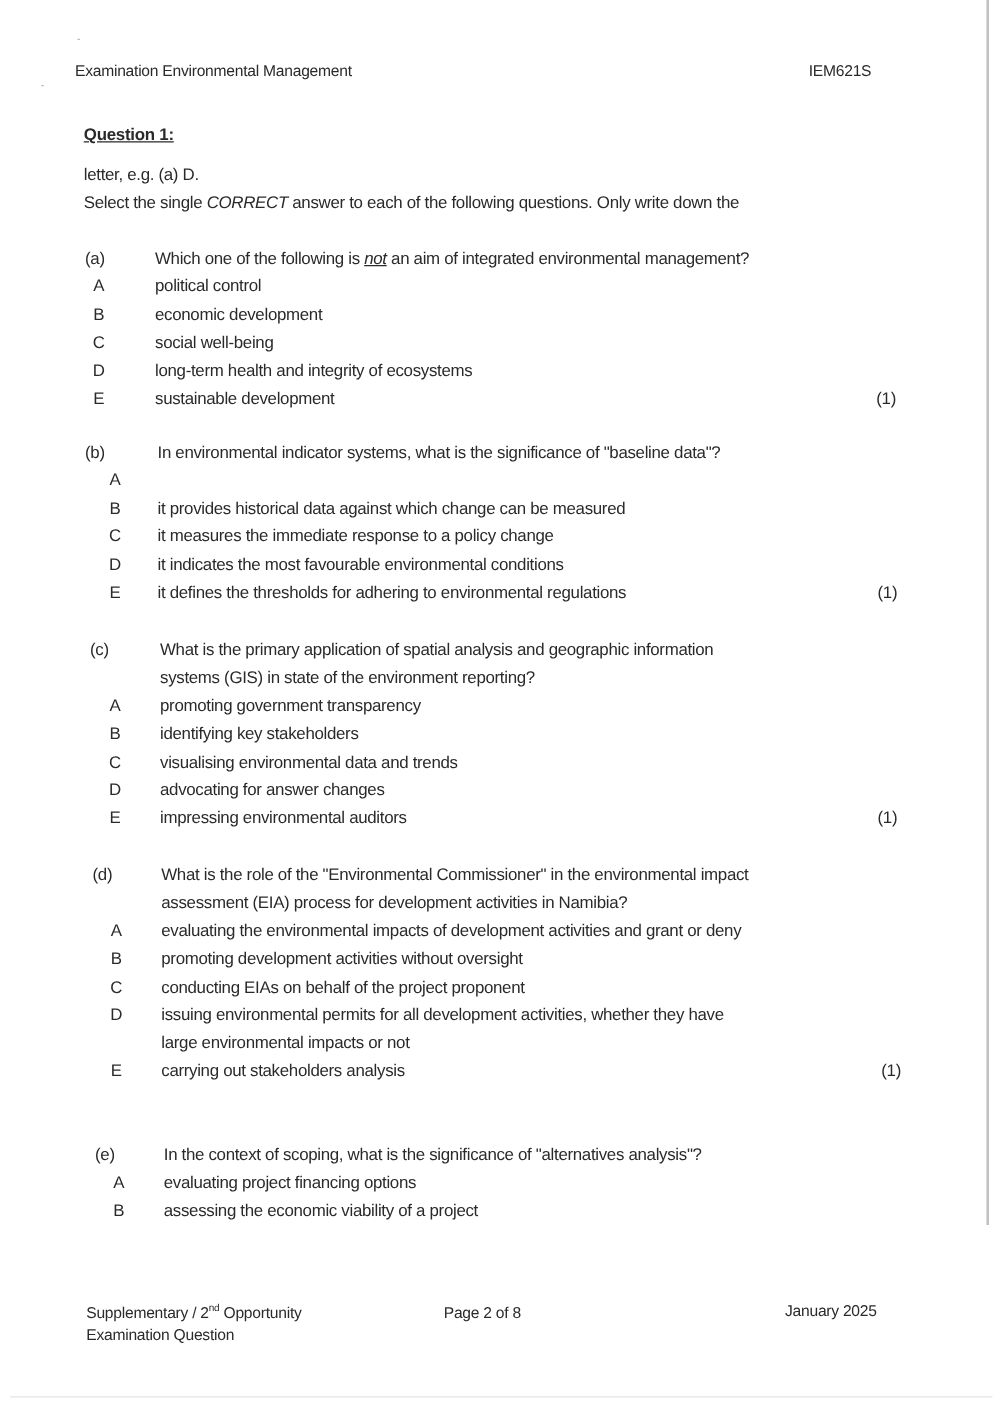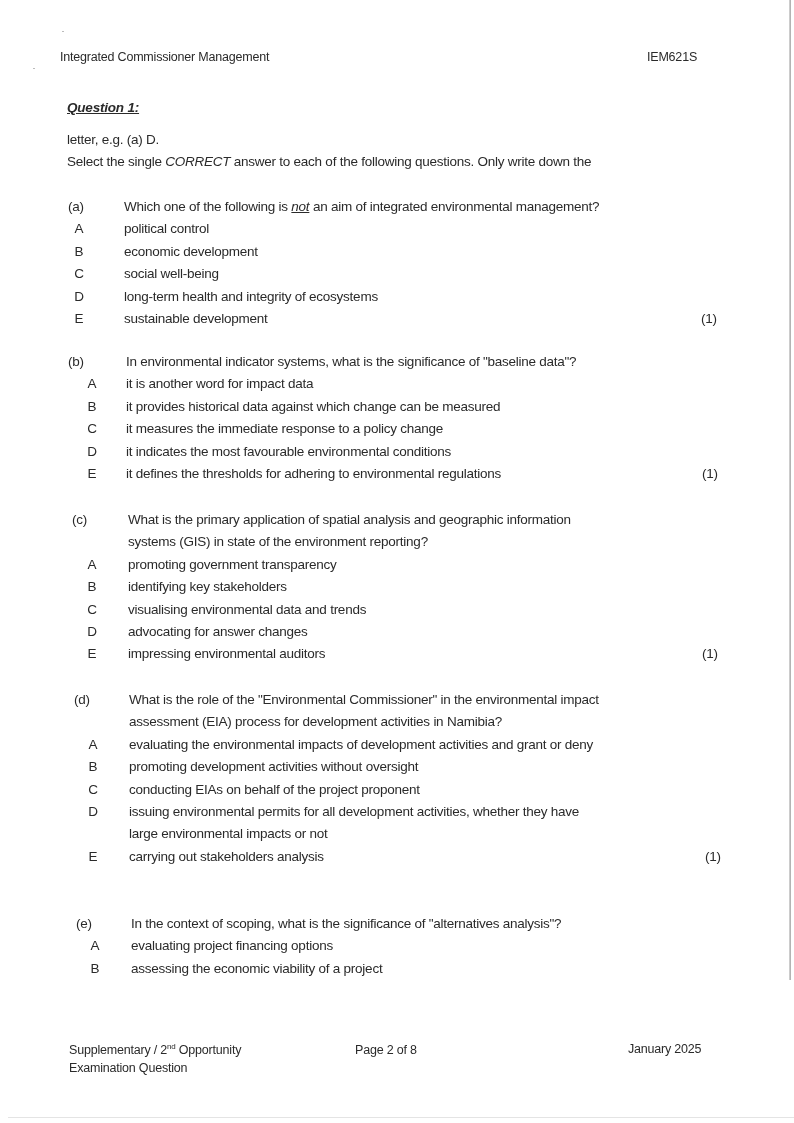--- a/index.html
+++ b/index.html
@@ -17,21 +17,21 @@
     position: absolute; left: 8px; top: 1117px; width: 786px; height: 1px;
     background: #e4e4e4;
   }
   .speck { position: absolute; width: 2px; height: 1px; background: #bbb; }
 
   .header-left { position: absolute; left: 60px; top: 50px; font-size: 12.5px; letter-spacing: -0.2px; }
   .header-right { position: absolute; left: 647px; top: 50px; font-size: 12.5px; letter-spacing: -0.2px; }
 
   .q-title {
     position: absolute; left: 67px; top: 100px; font-size: 13.5px; font-weight: bold;
-    text-decoration: underline; letter-spacing: -0.2px; font-style: italic;
+    text-decoration: underline; letter-spacing: -0.2px;
   }
   .instructions {
     position: absolute; left: 67px; top: 129px; width: 600px;
     font-size: 13.5px; line-height: 22px; letter-spacing: -0.25px;
   }
   .instructions i { font-style: italic; }
 
   .question { position: absolute; left: 0; width: 794px; font-size: 13.5px; letter-spacing: -0.25px; }
   .row { position: relative; height: 22.4px; line-height: 22.4px; white-space: nowrap; }
   .qlabel { position: absolute; }
@@ -44,21 +44,21 @@
   .footer sup { font-size: 8px; vertical-align: 5px; line-height: 0; }
 </style>
 </head>
 <body>
 
 <div class="page-edge-right"></div>
 <div class="page-edge-bottom"></div>
 <div class="speck" style="left:62px;top:31px;"></div>
 <div class="speck" style="left:33px;top:68px;"></div>
 
-<div class="header-left">Integrated Commissioner Management</div>
+<div class="header-left">Examination Environmental Management</div>
 <div class="header-right">IEM621S</div>
 
 <div class="q-title">Question 1:</div>
 
 <div class="instructions">
   <div>letter, e.g. (a) D.</div>
   <div><span>Select the single </span><i>CORRECT</i><span> answer to each of the following questions. Only write down the</span></div>
 </div>
 
 <div class="question" style="top:196px;">
@@ -89,21 +89,20 @@
     </div>
 </div>
 
 <div class="question" style="top:351px;">
   <div class="row">
     <span class="qlabel" style="left:68px;">(b)</span>
     <span class="text" style="left:126px;">In environmental indicator systems, what is the significance of "baseline data"?</span>
   </div>
   <div class="row">
       <span class="letter" style="left:86px;">A</span>
-      <span class="text" style="left:126px;">it is another word for impact data</span>
     </div>
   <div class="row">
       <span class="letter" style="left:86px;">B</span>
       <span class="text" style="left:126px;">it provides historical data against which change can be measured</span>
     </div>
   <div class="row">
       <span class="letter" style="left:86px;">C</span>
       <span class="text" style="left:126px;">it measures the immediate response to a policy change</span>
     </div>
   <div class="row">

